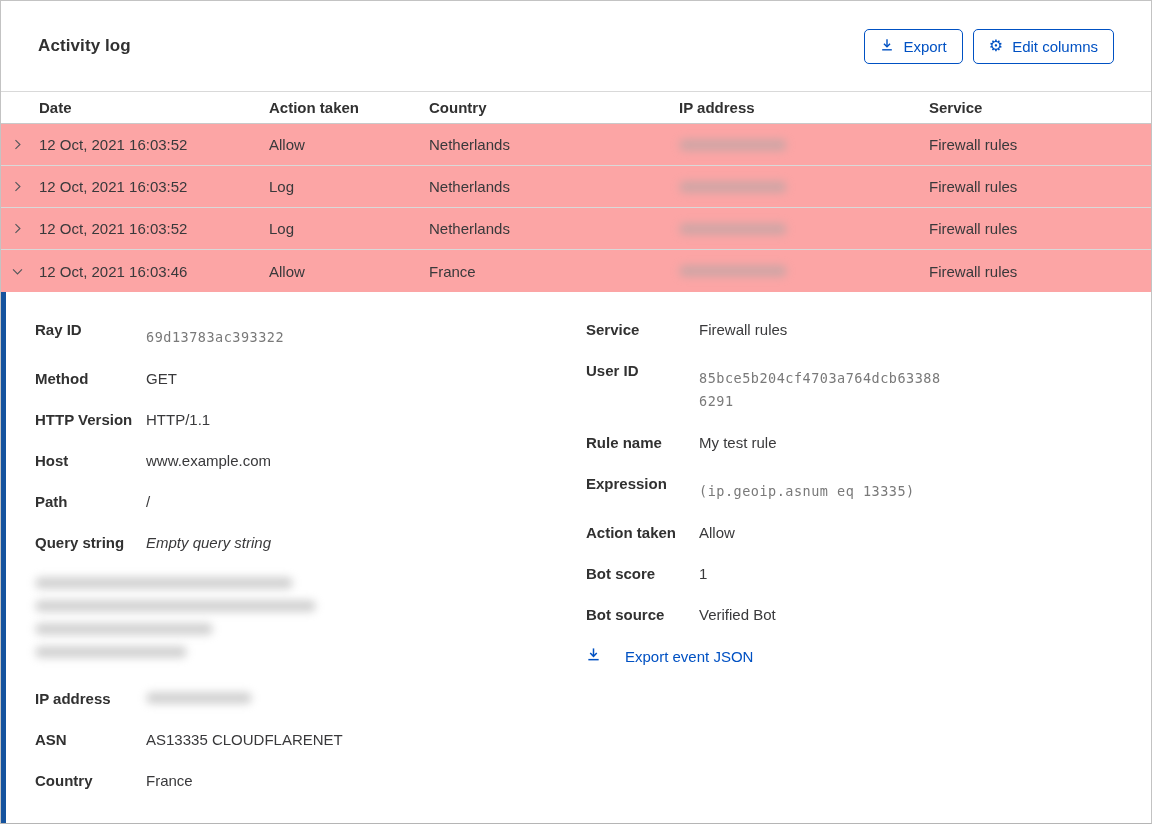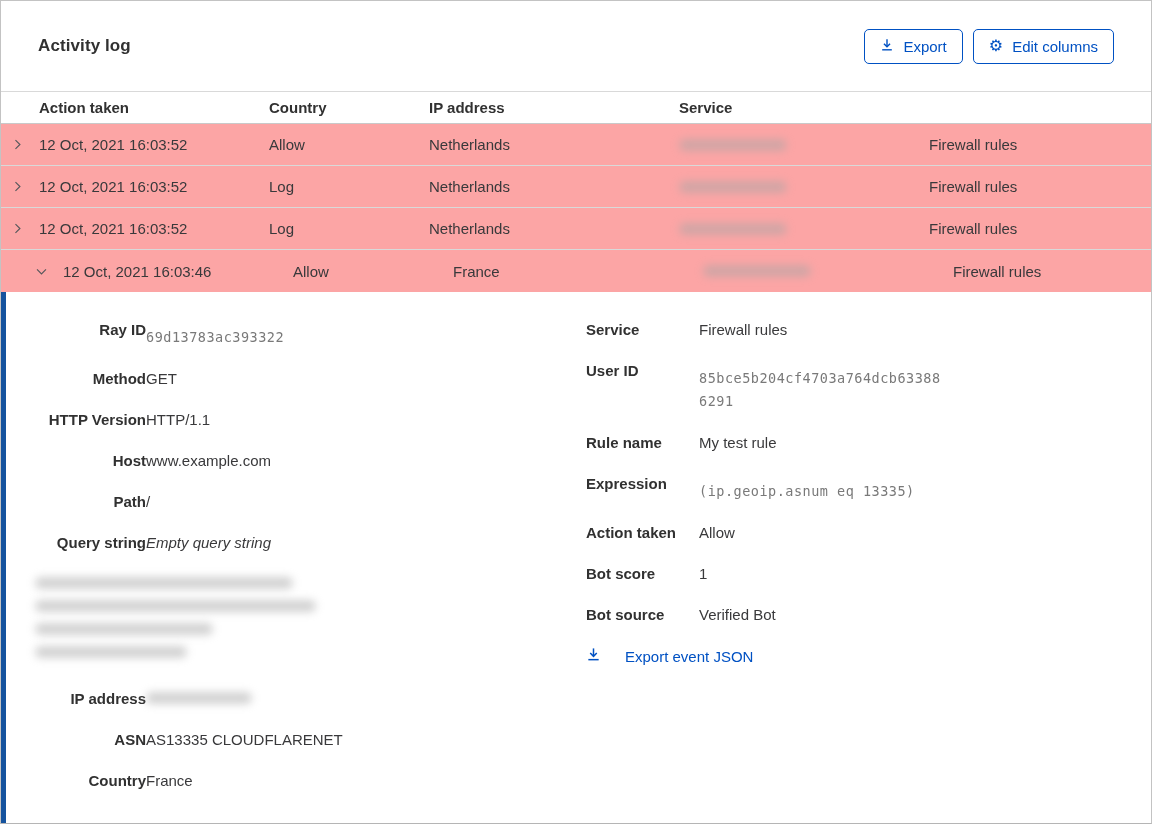--- a/index.html
+++ b/index.html
@@ -64,21 +64,21 @@
     border-bottom: 1px solid #c9c9c9;
     font-weight: 700;
     color: #313131;
   }
   .drow {
     height: 42px;
     border-bottom: 1px solid #d9d9d9;
     cursor: pointer;
     background: #fca5a5;
   }
-  .drow.expanded { border-bottom: none; padding-left: 24px; }
+  .drow.expanded { border-bottom: none; }
   .chev-cell { padding-left: 10px; display: flex; align-items: center; }
   .chev-cell svg { stroke: #55575b; }
   .redact {
     background: #a6a6a6;
     opacity: 0.5;
     filter: blur(4px);
     border-radius: 6px;
     height: 12px;
   }
   .ip-blob { width: 108px; }
@@ -86,21 +86,21 @@
   .detail {
     flex: 1 1 auto;
     border-left: 5px solid #15539e;
     padding: 26px 0 0 29px;
     display: flex;
     overflow: hidden;
   }
   .col-left  { width: 551px; flex: 0 0 auto; }
   .col-right { flex: 1 1 auto; }
   .field { display: flex; margin-bottom: 18px; line-height: 23px; font-size: 15px; }
-  .flabel  { width: 111px; flex: 0 0 auto; font-weight: 700; color: #313131; text-align: right; }
+  .flabel  { width: 111px; flex: 0 0 auto; font-weight: 700; color: #313131; }
   .flabel2 { width: 113px; flex: 0 0 auto; font-weight: 700; color: #313131; }
   .fvalue { color: #39393b; }
   .mono {
     font-family: "DejaVu Sans Mono", monospace;
     font-size: 13.5px;
     color: #797979;
     letter-spacing: 0.5px;
     margin-top: 8px;
   }
   .wrap240 { max-width: 245px; word-break: break-all; }
@@ -136,20 +136,21 @@
       </button>
       <button class="btn">
         <span class="gear-glyph">⚙</span>
         <span>Edit columns</span>
       </button>
     </div>
   </div>
 
   <div class="trow thead">
     <div></div>
+    <div>Date</div>
     <div>Action taken</div>
     <div>Country</div>
     <div>IP address</div>
     <div>Service</div>
   </div>
 
   <div class="trow drow">
     <div class="chev-cell">
       <svg width="13" height="13" viewBox="0 0 16 16" fill="none" stroke-width="1.4">
           <path d="M5.5 2.5 L11 8 L5.5 13.5"></path>

